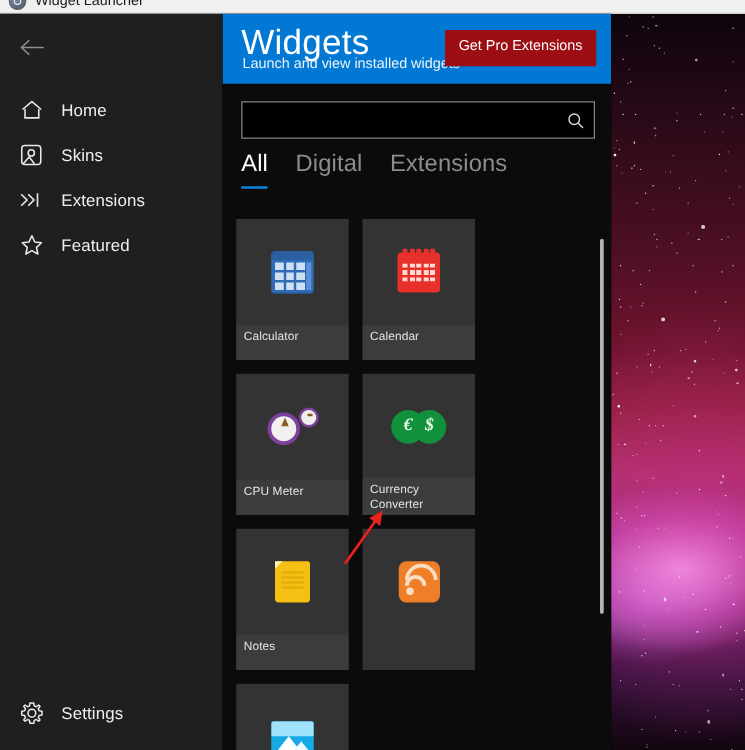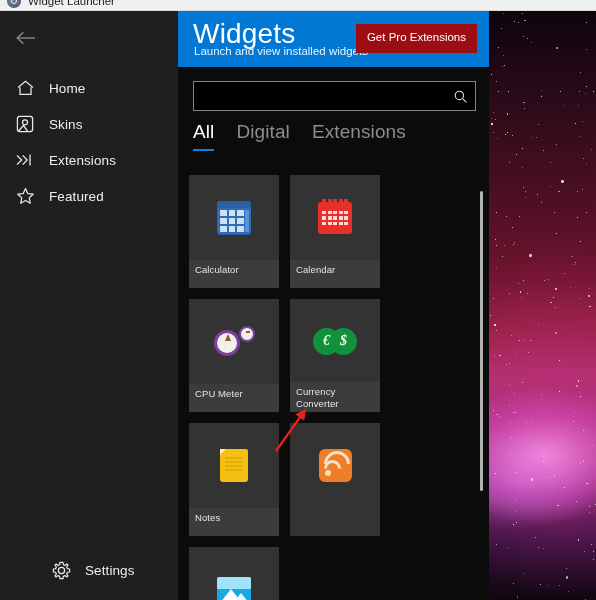--- a/index.html
+++ b/index.html
@@ -144,21 +144,20 @@
     font-size: 13.5px;
     color: #eeeeee;
     margin-left: 9px;
     letter-spacing: .1px;
   }
 
   .settings-item {
     position: absolute;
     left: 0; bottom: 12px;
     width: 178px;
-    margin-left: 36px;
   }
 
   
   .content {
     position: absolute;
     left: 178px; top: 0;
     width: 311px; height: 589px;
     background: #0b0b0b;
     overflow: hidden;
   }

